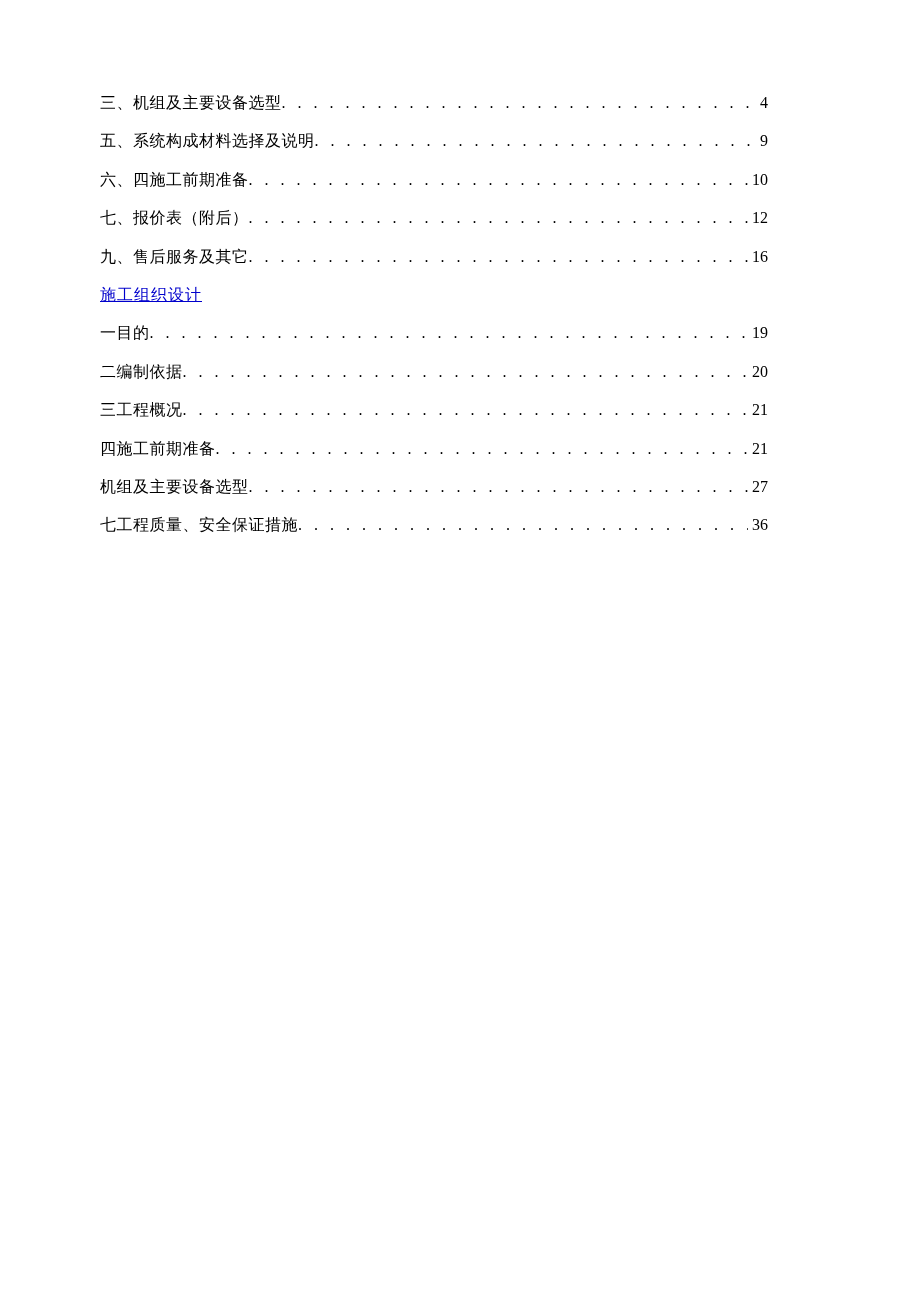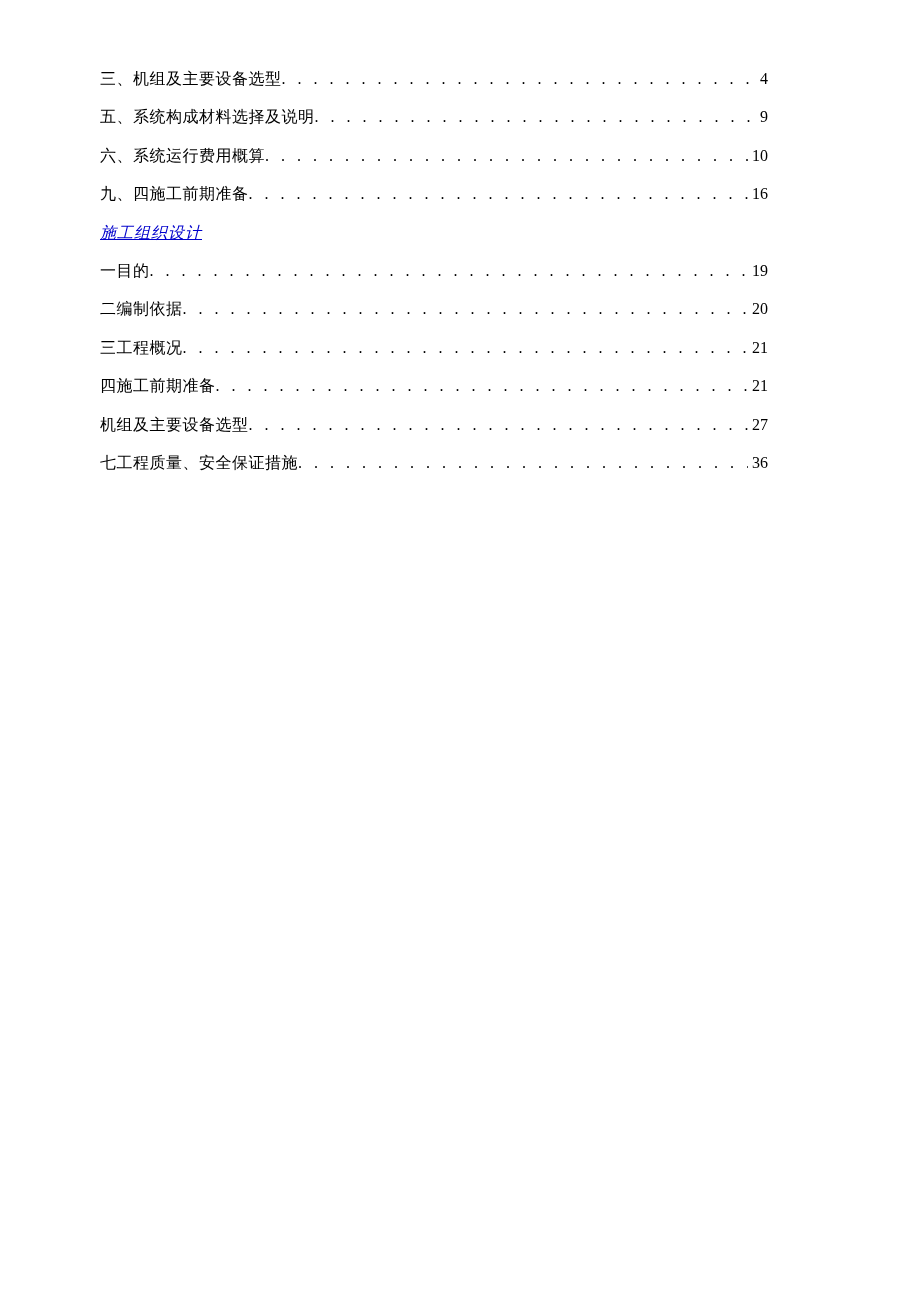--- a/index.html
+++ b/index.html
@@ -6,21 +6,21 @@
     margin: 0;
     padding: 0;
     background: #ffffff;
     font-family: "SimSun", "宋体", serif;
     color: #000000;
   }
   .page {
     width: 868px;
     min-height: 1301px;
     box-sizing: border-box;
-    padding: 60px 100px 60px 100px;
+    padding: 84px 100px 60px 100px;
     position: relative;
     background: #ffffff;
   }
   .toc-line {
     display: flex;
     align-items: baseline;
     font-size: 16px;
     line-height: 2.4;
     white-space: nowrap;
   }
@@ -40,45 +40,49 @@
   .toc-page {
     flex: 0 0 auto;
     padding-left: 4px;
   }
   .section-heading {
     font-size: 16px;
     line-height: 2.4;
     color: #0000cc;
     text-decoration: underline;
     letter-spacing: 1px;
-    font-style: italic;
   }
 </style>
 </head>
 <body>
 
 <div class="page">
 
   <div class="toc-line">
     <span class="toc-title">三、机组及主要设备选型</span>
     <span class="toc-dots"></span>
     <span class="toc-page">4</span>
   </div>
   <div class="toc-line">
     <span class="toc-title">五、系统构成材料选择及说明</span>
     <span class="toc-dots"></span>
     <span class="toc-page">9</span>
   </div>
   <div class="toc-line">
-    <span class="toc-title">六、系统运行费用概算</span>
+    <span class="toc-title">六、四施工前期准备</span>
     <span class="toc-dots"></span>
     <span class="toc-page">10</span>
   </div>
   <div class="toc-line">
-    <span class="toc-title">九、四施工前期准备</span>
+    <span class="toc-title">七、报价表（附后）</span>
+    <span class="toc-dots"></span>
+    <span class="toc-page">12</span>
+  </div>
+  <div class="toc-line">
+    <span class="toc-title">九、售后服务及其它</span>
     <span class="toc-dots"></span>
     <span class="toc-page">16</span>
   </div>
 
   <div class="section-heading">
     <span>施工组织设计</span>
   </div>
 
   <div class="toc-line">
     <span class="toc-title">一目的</span>

